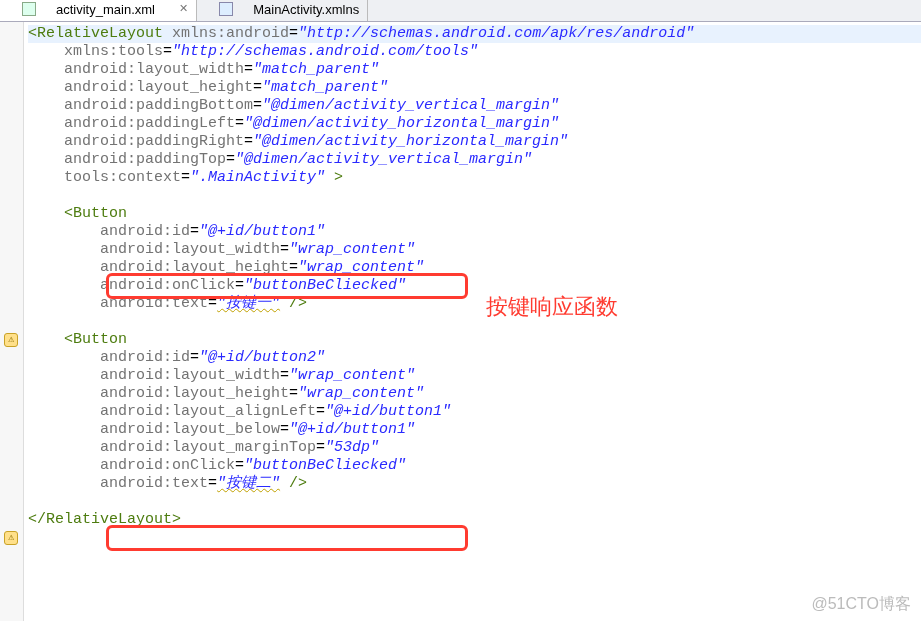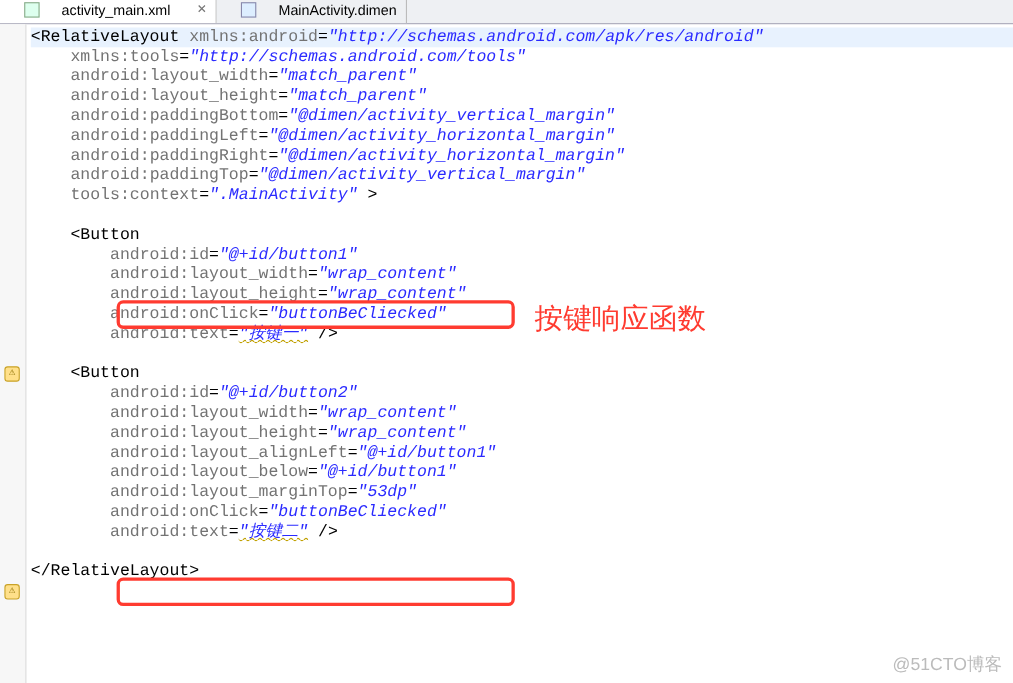--- a/index.html
+++ b/index.html
@@ -58,58 +58,59 @@
   }
   .code {
     flex: 1;
     padding: 3px 0 0 4px;
     white-space: pre;
     line-height: 18px;
     position: relative;
   }
   .line { height: 18px; }
   .hl-line { background: #e8f2fe; }
-  .tag { color: #000000; }
+  .tag { color: #4d7c0f; }
   .attr { color: #737373; }
   .val { color: #2a2aff; font-style: italic; }
   .punct { color: #000; }
   .ul { text-decoration: underline wavy #c0a000; text-decoration-thickness: 1px; }
   .red-box {
     position: absolute;
     border: 3px solid #ff3b30;
     border-radius: 6px;
     pointer-events: none;
   }
   .annotation {
     position: absolute;
     color: #ff3b30;
     font-family: "SimSun","宋体",sans-serif;
-    font-size: 26px;
+    font-size: 22px;
     pointer-events: none;
+    margin-top: 20px;
   }
   .watermark {
     position: absolute;
     right: 10px; bottom: 6px;
     color: #bbb;
     font-family: sans-serif;
     font-size: 16px;
   }
 </style>
 </head>
 <body>
 
 <div class="tabs">
   <div class="tab">
     <span class="tab-icon"></span>
     <span>activity_main.xml</span>
     <span class="tab-close">✕</span>
   </div>
   <div class="tab inactive">
     <span class="tab-icon java"></span>
-    <span>MainActivity.dimen</span>
+    <span>MainActivity.xmlns</span>
   </div>
 </div>
 
 <div class="editor">
   <div class="gutter" id="gutter">
       <div class="gutter-mark" style="top: 311px;">⚠</div>
       <div class="gutter-mark" style="top: 509px;">⚠</div>
     </div>
   <div class="code" id="code"><div class="line hl-line"><span class="tag">&lt;RelativeLayout</span> <span class="attr">xmlns:android</span><span class="punct">=</span><span class="val">"http://schemas.android.com/apk/res/android"</span></div><div class="line">    <span class="attr">xmlns:tools</span><span class="punct">=</span><span class="val">"http://schemas.android.com/tools"</span></div><div class="line">    <span class="attr">android:layout_width</span><span class="punct">=</span><span class="val">"match_parent"</span></div><div class="line">    <span class="attr">android:layout_height</span><span class="punct">=</span><span class="val">"match_parent"</span></div><div class="line">    <span class="attr">android:paddingBottom</span><span class="punct">=</span><span class="val">"@dimen/activity_vertical_margin"</span></div><div class="line">    <span class="attr">android:paddingLeft</span><span class="punct">=</span><span class="val">"@dimen/activity_horizontal_margin"</span></div><div class="line">    <span class="attr">android:paddingRight</span><span class="punct">=</span><span class="val">"@dimen/activity_horizontal_margin"</span></div><div class="line">    <span class="attr">android:paddingTop</span><span class="punct">=</span><span class="val">"@dimen/activity_vertical_margin"</span></div><div class="line">    <span class="attr">tools:context</span><span class="punct">=</span><span class="val">".MainActivity"</span> <span class="tag">&gt;</span></div><div class="line">&nbsp;</div><div class="line">    <span class="tag">&lt;Button</span></div><div class="line">        <span class="attr">android:id</span><span class="punct">=</span><span class="val">"@+id/button1"</span></div><div class="line">        <span class="attr">android:layout_width</span><span class="punct">=</span><span class="val">"wrap_content"</span></div><div class="line">        <span class="attr">android:layout_height</span><span class="punct">=</span><span class="val">"wrap_content"</span></div><div class="line">        <span class="attr">android:onClick</span><span class="punct">=</span><span class="val">"buttonBeCliecked"</span></div><div class="line">        <span class="attr">android:text</span><span class="punct">=</span><span class="val ul">"按键一"</span> <span class="tag">/&gt;</span></div><div class="line">&nbsp;</div><div class="line">    <span class="tag">&lt;Button</span></div><div class="line">        <span class="attr">android:id</span><span class="punct">=</span><span class="val">"@+id/button2"</span></div><div class="line">        <span class="attr">android:layout_width</span><span class="punct">=</span><span class="val">"wrap_content"</span></div><div class="line">        <span class="attr">android:layout_height</span><span class="punct">=</span><span class="val">"wrap_content"</span></div><div class="line">        <span class="attr">android:layout_alignLeft</span><span class="punct">=</span><span class="val">"@+id/button1"</span></div><div class="line">        <span class="attr">android:layout_below</span><span class="punct">=</span><span class="val">"@+id/button1"</span></div><div class="line">        <span class="attr">android:layout_marginTop</span><span class="punct">=</span><span class="val">"53dp"</span></div><div class="line">        <span class="attr">android:onClick</span><span class="punct">=</span><span class="val">"buttonBeCliecked"</span></div><div class="line">        <span class="attr">android:text</span><span class="punct">=</span><span class="val ul">"按键二"</span> <span class="tag">/&gt;</span></div><div class="line">&nbsp;</div><div class="line"><span class="tag">&lt;/RelativeLayout&gt;</span></div></div>
 </div>

